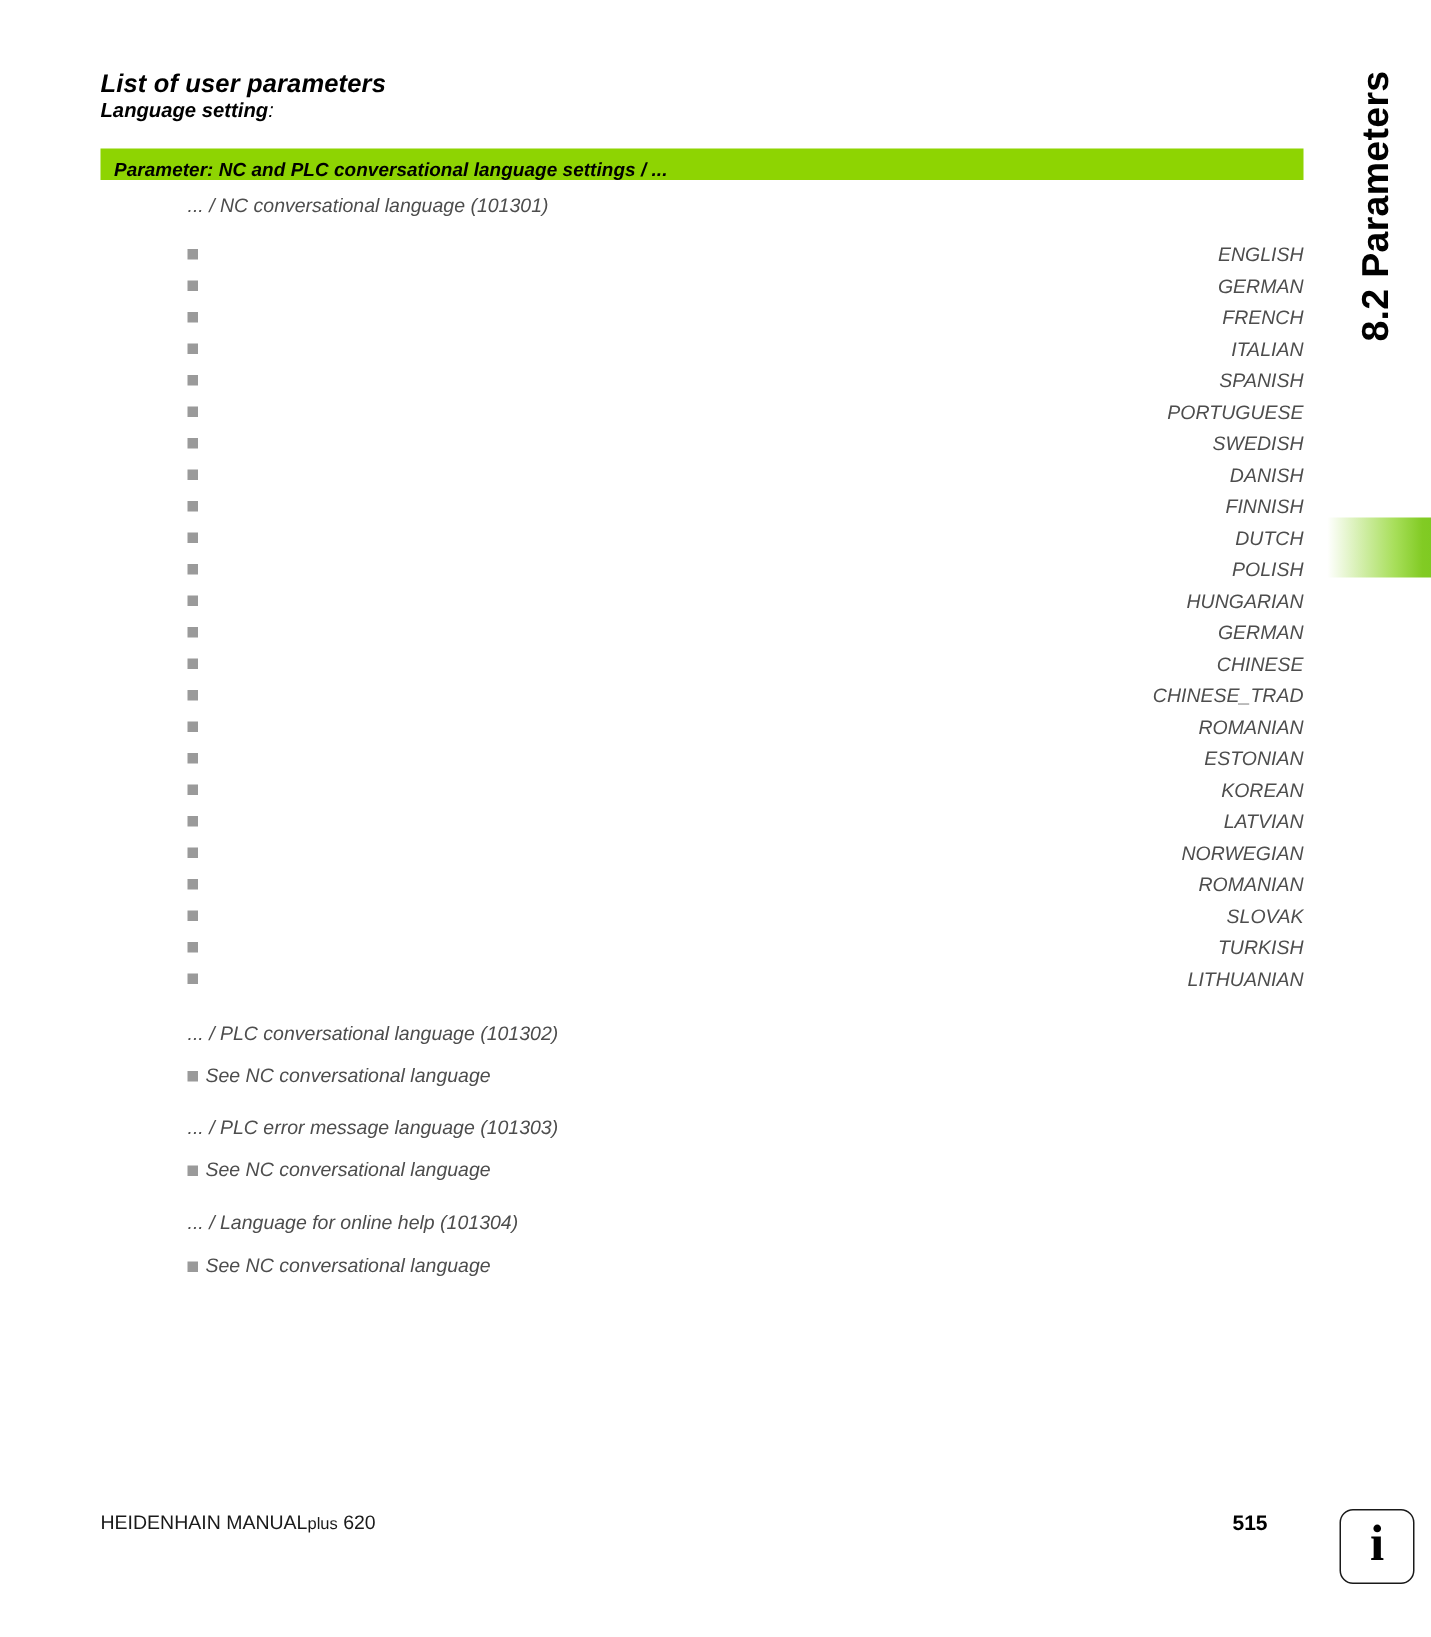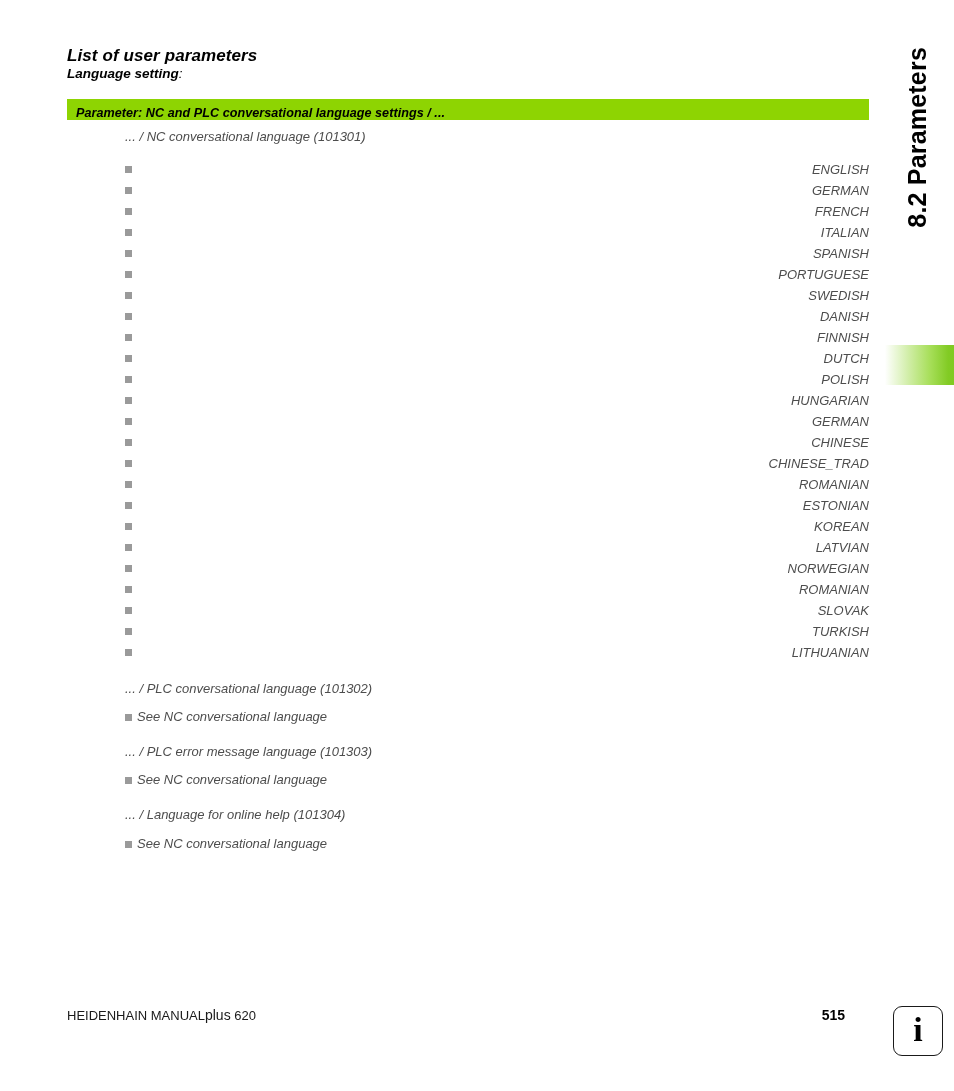--- a/index.html
+++ b/index.html
@@ -170,21 +170,21 @@
   }
   .footer-left {
     position: absolute;
     left: 0;
     top: 2px;
     font-size: 13px;
     color: #1a1a1a;
     white-space: nowrap;
   }
   .footer-left .plus {
-    font-size: 14px;
+    font-size: 11px;
     text-align: center;
   }
   .footer-page {
     position: absolute;
     right: 24px;
     top: 2px;
     font-size: 14px;
     font-weight: bold;
     color: #000000;
   }

